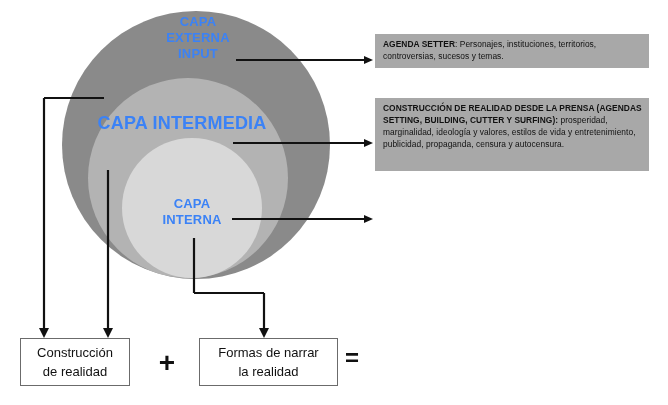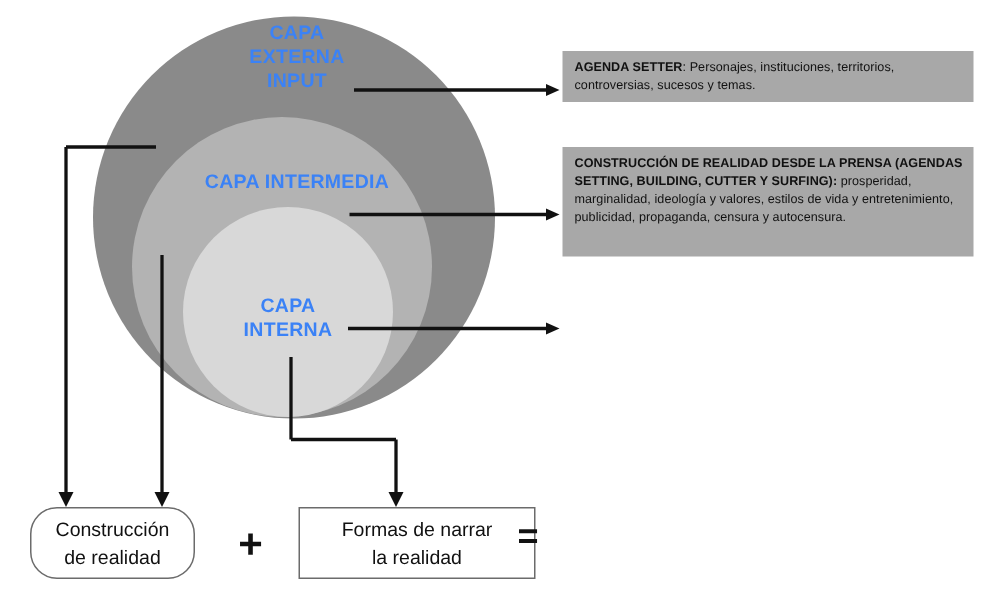--- a/index.html
+++ b/index.html
@@ -37,24 +37,24 @@
     letter-spacing: 0.2px;
     white-space: pre-line;
   }
   #label-externa {
     left: 142px;
     top: 14px;
     width: 112px;
     font-size: 13px;
   }
   #label-intermedia {
-    left: 108px;
+    left: 92px;
     top: 113px;
     width: 180px;
-    font-size: 13px;
+    font-size: 18px;
   }
   #label-interna {
     left: 150px;
     top: 196px;
     width: 84px;
     font-size: 13px;
   }
 
   
   .info-box {
@@ -84,24 +84,23 @@
     align-items: center;
     justify-content: center;
     text-align: center;
     color: #111111;
     line-height: 1.5;
     white-space: pre-line;
   }
   #eq-box-construccion {
     left: 20px;  top: 338px;  width: 110px; height: 48px;
     font-size: 13px;
-    border-radius: 18px;
   }
   #eq-box-formas {
-    left: 199px; top: 338px;  width: 158px; height: 48px;
+    left: 199px; top: 338px;  width: 139px; height: 48px;
     font-size: 13px;
   }
   #eq-box-metodo {
     left: 371px; top: 341px;  width: 288px; height: 30px;
     font-size: 14px;
   }
   .eq-sign {
     position: absolute;
     font-weight: bold;
     color: #111111;

